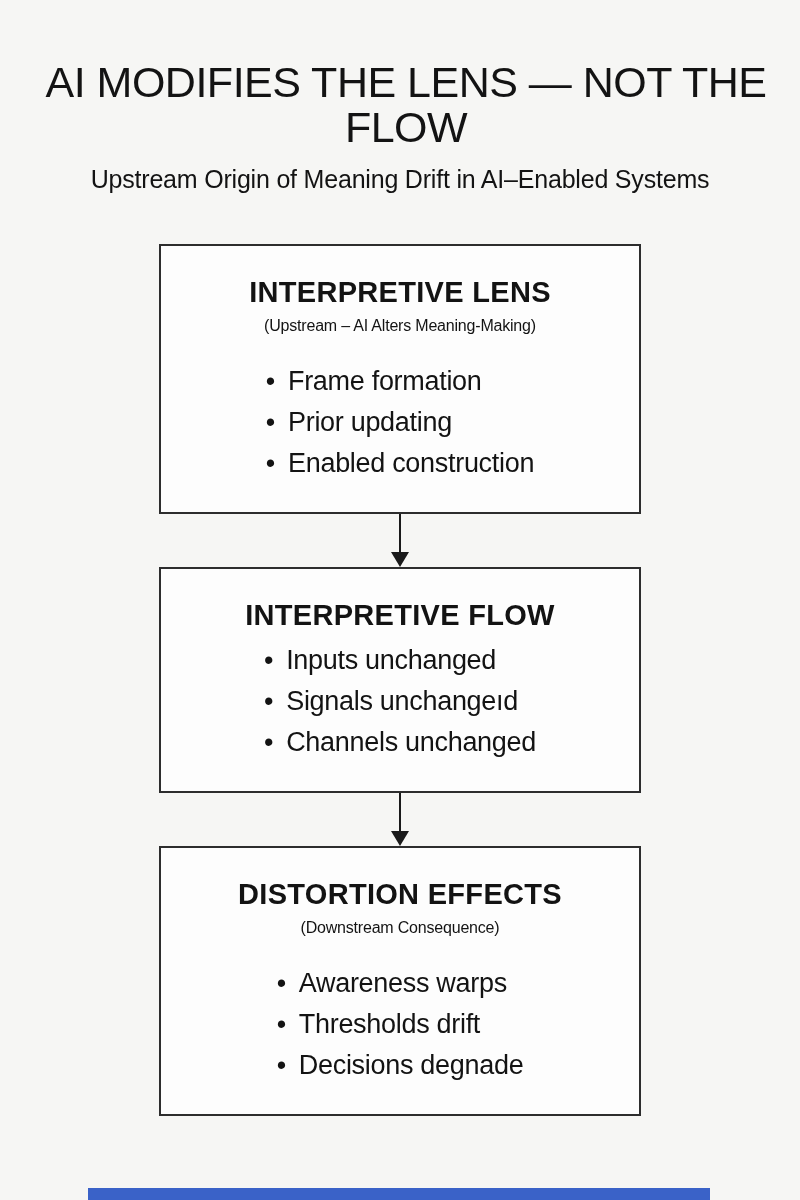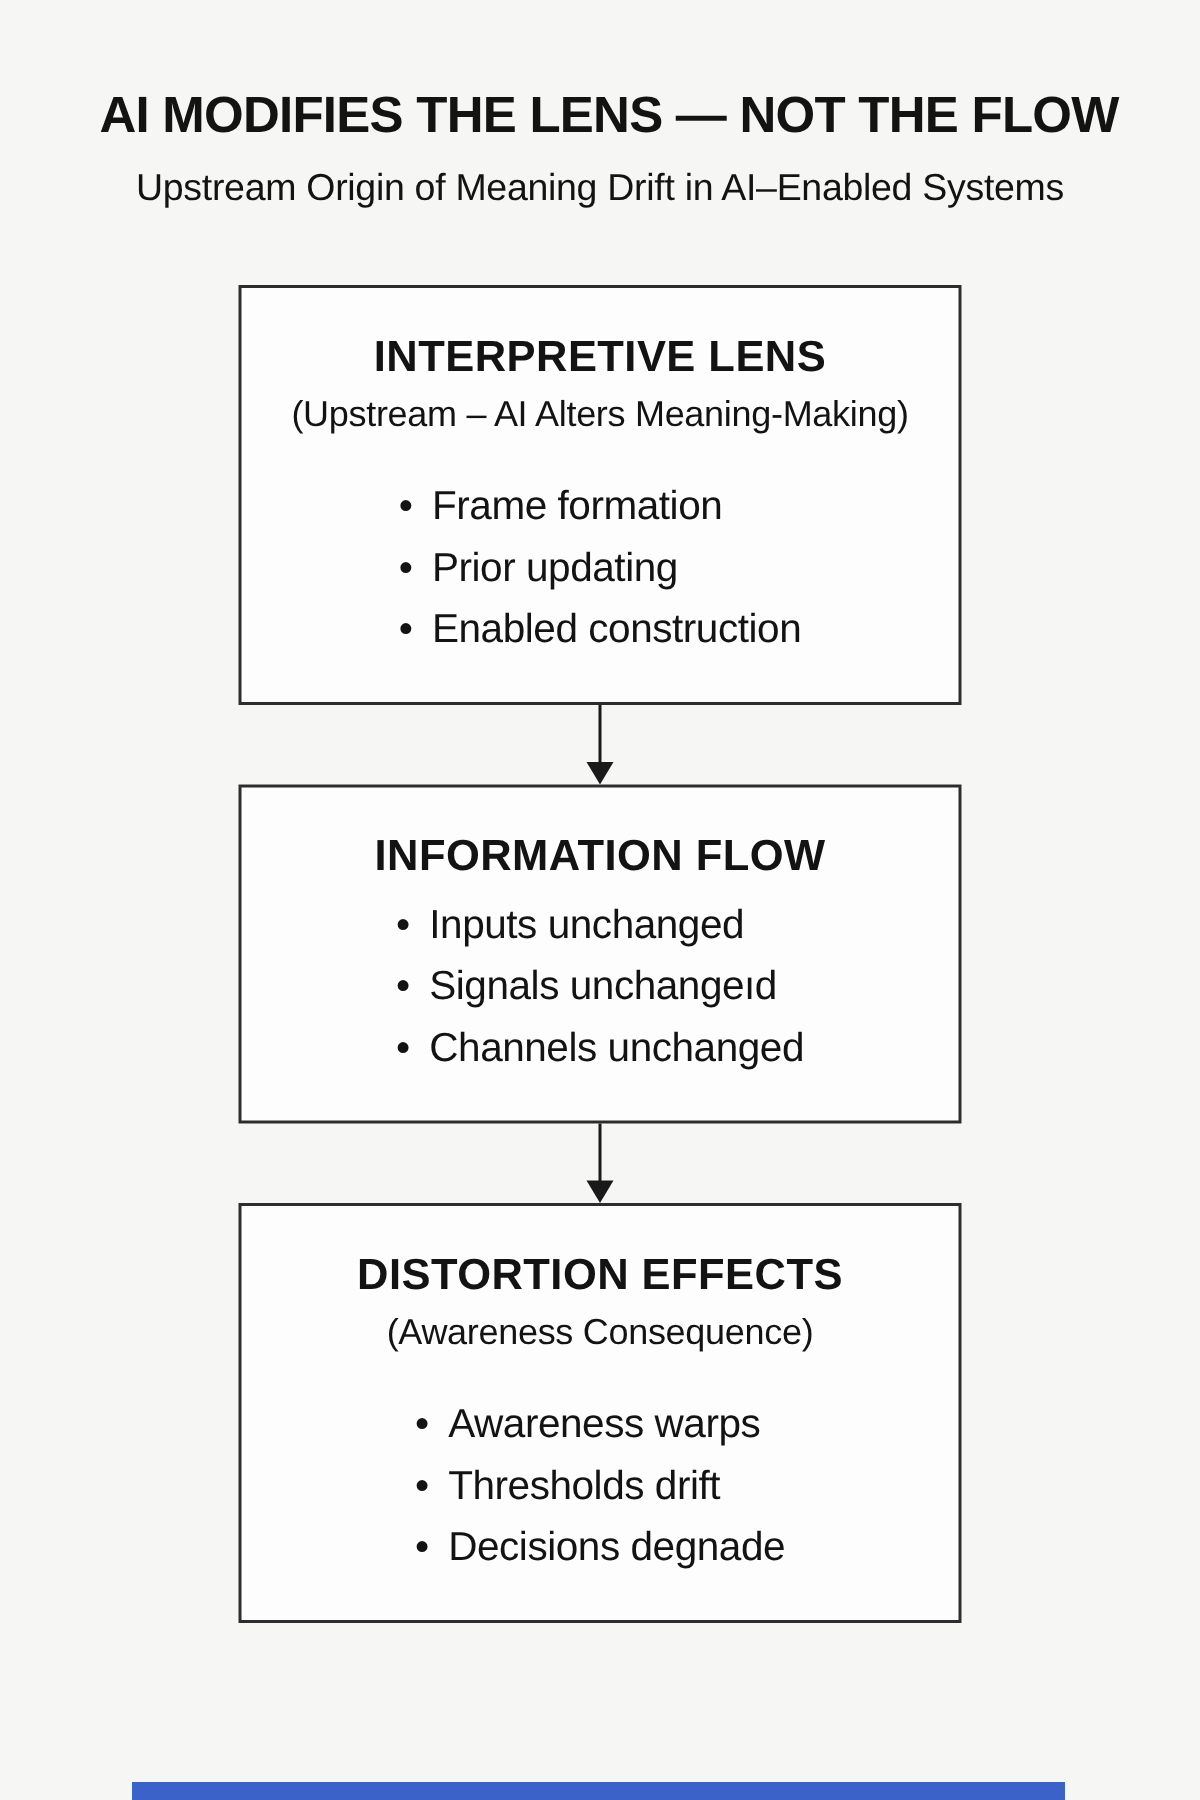--- a/index.html
+++ b/index.html
@@ -17,22 +17,22 @@
     height: 1200px;
     position: relative;
     overflow: hidden;
     background: var(--background);
     color: var(--text);
     font-family: "Liberation Sans", sans-serif;
   }
   .header { text-align: center; padding-top: 60px; }
   .page-title {
     margin: 0;
-    font-size: 34px;
-    font-weight: bold;
+    font-size: 43px;
+    font-weight: normal;
     letter-spacing: -0.5px;
     line-height: 1.05;
     padding-left: 12px;
   }
   .page-subtitle {
     margin: 15px 0 16px;
     font-size: 25px;
     font-weight: normal;
     letter-spacing: -0.2px;
   }
@@ -47,21 +47,21 @@
     padding: 30px 10px 28px;
   }
   .box-heading {
     margin: 0 0 8px;
     font-size: 29px;
     font-weight: bold;
     letter-spacing: 0.3px;
   }
   .box-subheading {
     margin: 0 0 26px;
-    font-size: 24px;
+    font-size: 16px;
     letter-spacing: -0.2px;
   }
   .bullets {
     display: inline-block;
     text-align: left;
     list-style: none;
     margin: 0;
     padding: 0;
     font-size: 27px;
     letter-spacing: -0.3px;
@@ -121,36 +121,36 @@
       <li><span class="bullet-dot">•</span><span>Enabled construction</span></li>
     </ul>
   </section>
 
   <div class="connector">
     <div class="arrow-stem"></div>
     <div class="arrow-head"></div>
   </div>
 
   <section class="box">
-    <h2 class="box-heading">INFORMATION FLOW</h2>
+    <h2 class="box-heading">INTERPRETIVE FLOW</h2>
     <ul class="bullets">
       <li><span class="bullet-dot">•</span><span>Inputs unchanged</span></li>
       <li><span class="bullet-dot">•</span><span>Signals unchangeıd</span></li>
       <li><span class="bullet-dot">•</span><span>Channels unchanged</span></li>
     </ul>
   </section>
 
   <div class="connector">
     <div class="arrow-stem"></div>
     <div class="arrow-head"></div>
   </div>
 
   <section class="box">
     <h2 class="box-heading">DISTORTION EFFECTS</h2>
-    <p class="box-subheading">(Awareness Consequence)</p>
+    <p class="box-subheading">(Downstream Consequence)</p>
     <ul class="bullets">
       <li><span class="bullet-dot">•</span><span>Awareness warps</span></li>
       <li><span class="bullet-dot">•</span><span>Thresholds drift</span></li>
       <li><span class="bullet-dot">•</span><span>Decisions degnade</span></li>
     </ul>
   </section>
 
 </main>
 
 <div class="accent-bar"></div>

